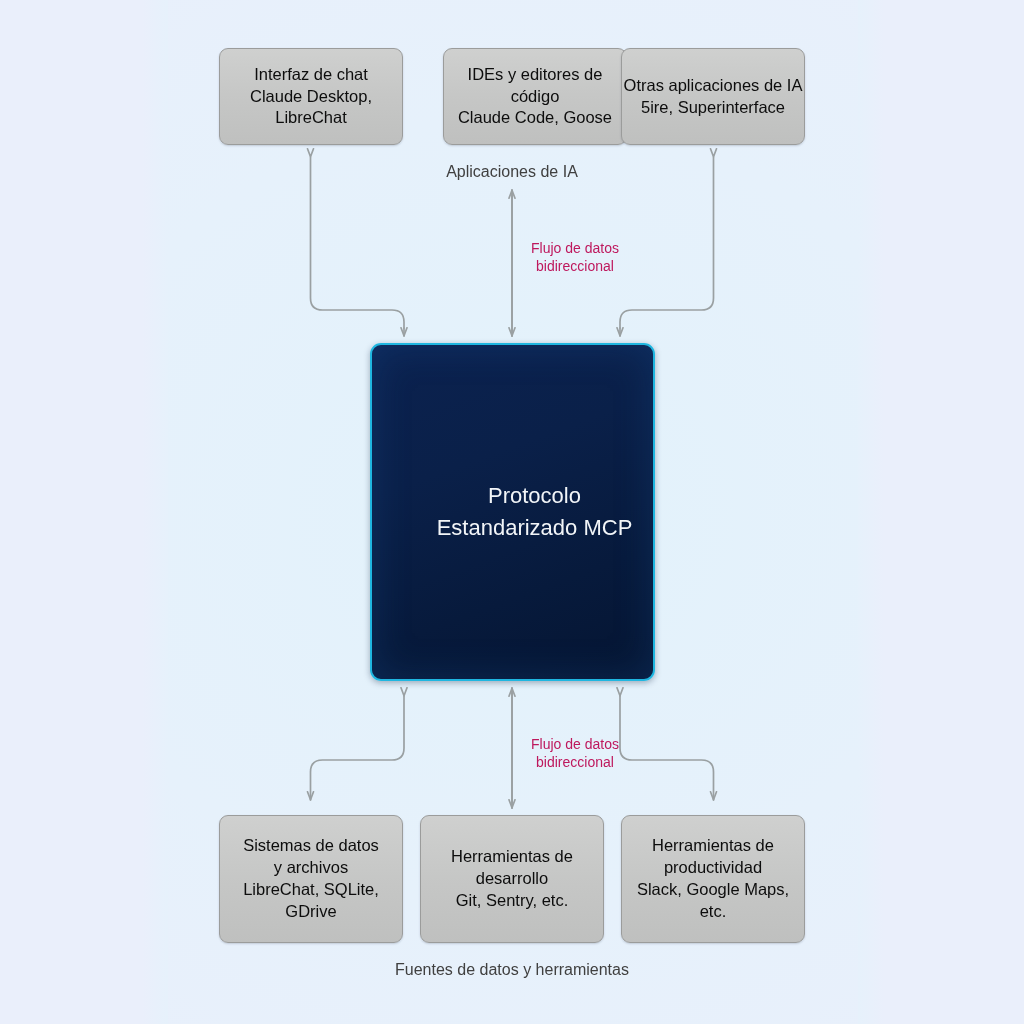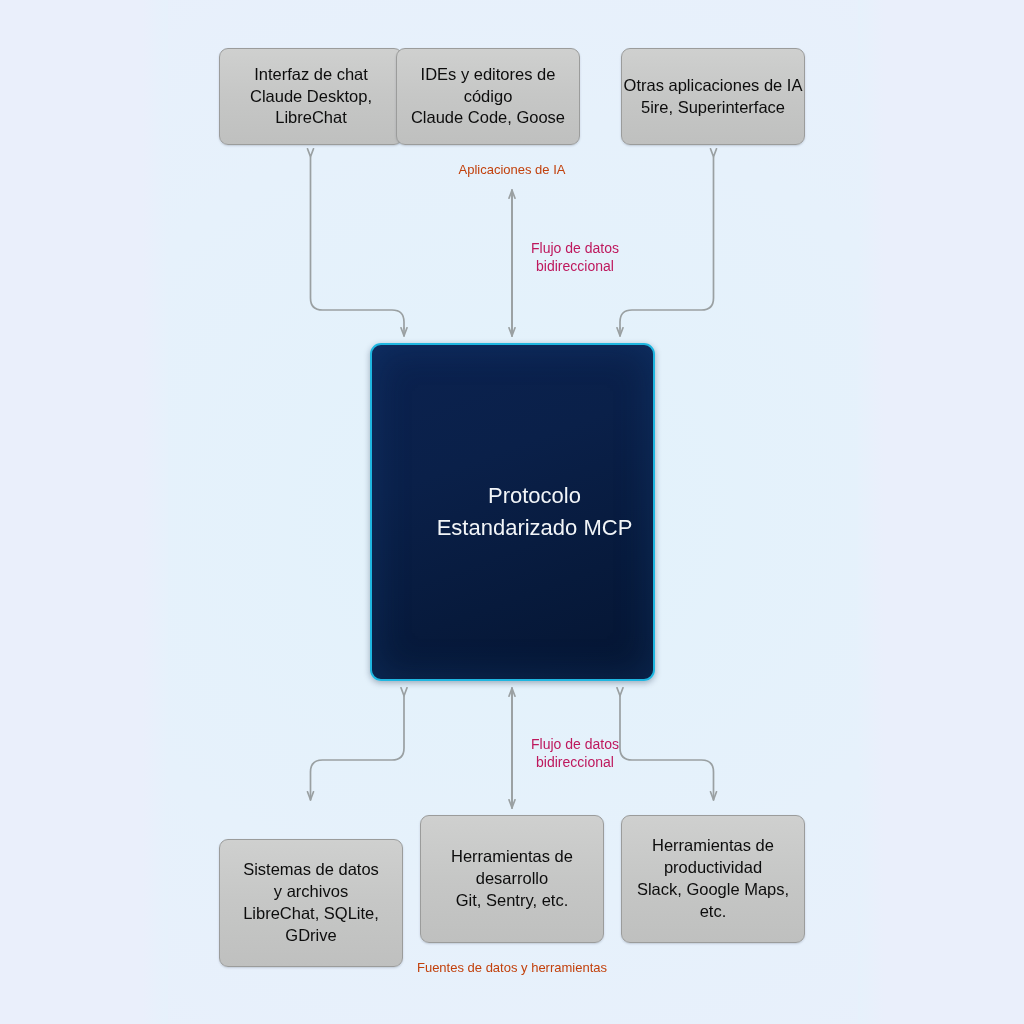--- a/index.html
+++ b/index.html
@@ -46,22 +46,22 @@
     border-radius:11px;
     color:#f2f5f8;
     font-size:22px;
     line-height:1.45;
     box-shadow:0 2px 6px rgba(20,40,70,.35),
                inset 0 0 38px rgba(30,90,160,.28);
     padding-left:44px;
   }
 
   .caption{
-    position:absolute;text-align:center;color:#c2410c;
-    font-size:13px;line-height:1.28;white-space:pre-line;
+    position:absolute;text-align:center;color:#404040;
+    font-size:16px;line-height:1.28;white-space:pre-line;
   }
   .flowlabel{
     position:absolute;text-align:center;color:#be185d;
     font-size:14px;line-height:1.3;white-space:pre-line;
   }
 
   svg.links{position:absolute;left:0;top:0;width:1024px;height:1024px;
             pointer-events:none;overflow:visible;}
   svg.links path,svg.links line{fill:none;stroke:#9aa0a2;stroke-width:1.7;}
 </style>
@@ -112,21 +112,21 @@
     </g>
   </svg>
 
   <div class="node gray" style="left:219px;top:48px;width:184px;height:97px;">
     <div>
       <div>Interfaz de chat</div>
       <div>Claude Desktop, LibreChat</div>
     </div>
   </div>
 
-  <div class="node gray" style="left:396px;top:48px;width:184px;height:97px;">
+  <div class="node gray" style="left:443px;top:48px;width:184px;height:97px;">
     <div>
       <div>IDEs y editores de código</div>
       <div>Claude Code, Goose</div>
     </div>
   </div>
 
   <div class="node gray" style="left:621px;top:48px;width:184px;height:97px;text-align:center;">
     <div>
       <div>Otras aplicaciones de IA</div>
       <div>5ire, Superinterface</div>
@@ -141,21 +141,21 @@
   <div class="node hub" style="left:370px;top:343px;width:285px;height:338px;">
     <div>
       <div>Protocolo</div>
       <div>Estandarizado MCP</div>
     </div>
   </div>
 
   <div class="flowlabel" style="left:520px;top:735px;width:110px;">Flujo de datos
 bidireccional</div>
 
-  <div class="node gray" style="left:219px;top:815px;width:184px;height:128px;margin-top:24px;">
+  <div class="node gray" style="left:219px;top:815px;width:184px;height:128px;">
     <div>
       <div style="white-space:pre-line">Sistemas de datos
 y archivos</div>
       <div style="white-space:pre-line">LibreChat, SQLite,
 GDrive</div>
     </div>
   </div>
 
   <div class="node gray" style="left:420px;top:815px;width:184px;height:128px;">
     <div>

